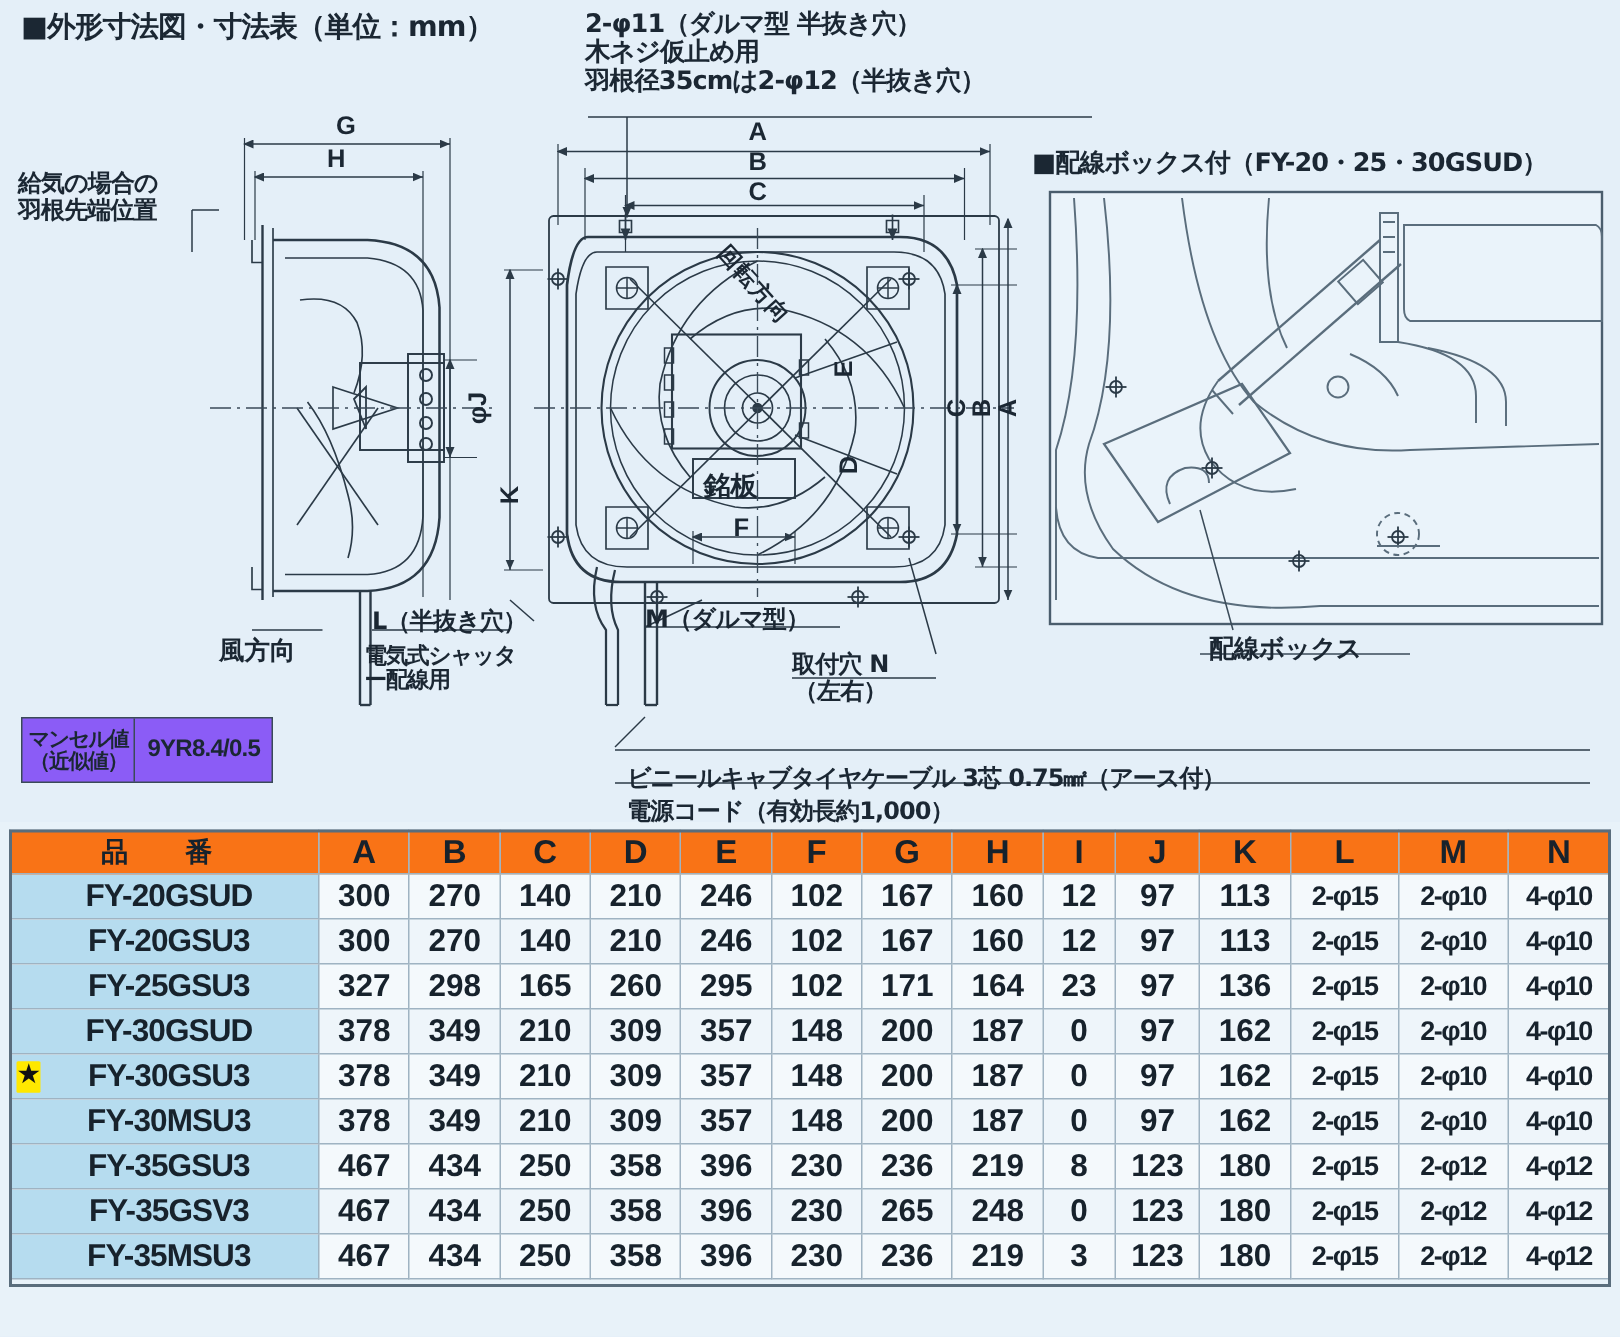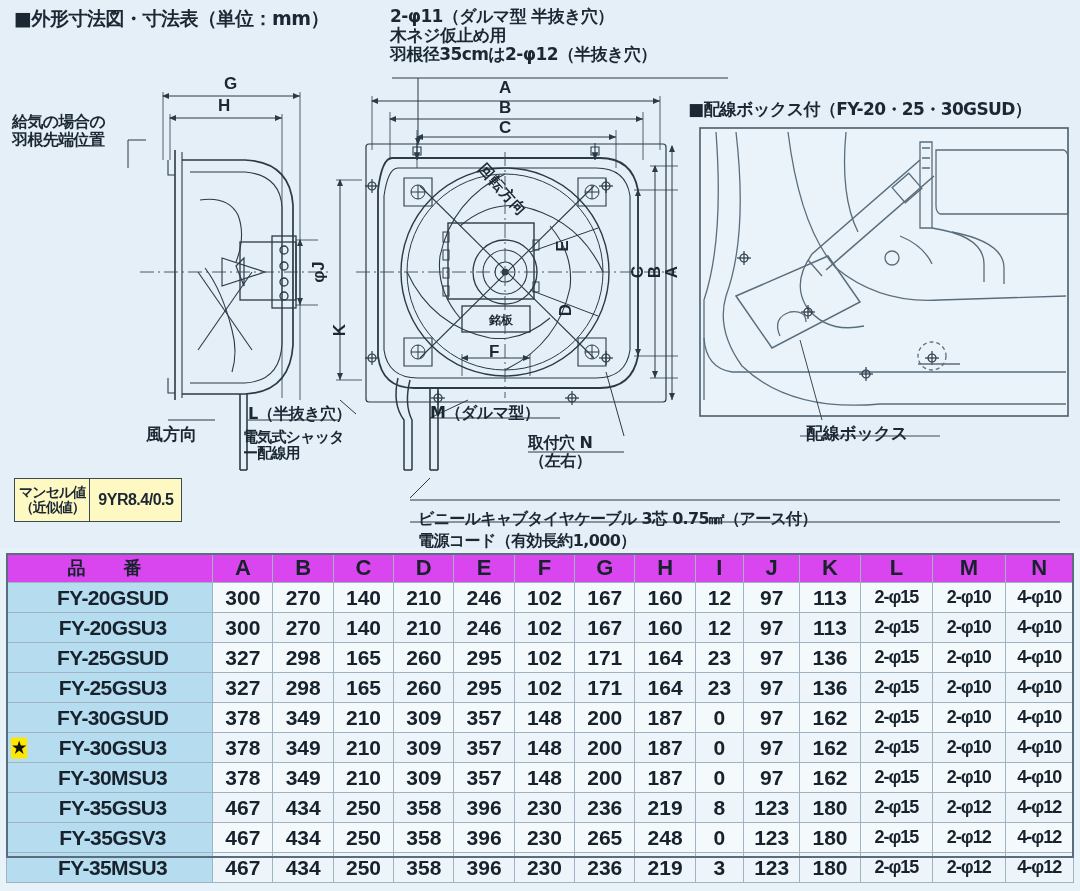--- a/index.html
+++ b/index.html
@@ -56,57 +56,57 @@
   #cord-note{ left:418px; top:487px; font-size:16px; font-weight:bold; letter-spacing:-0.6px;margin-top:45px; }
   #cable-note{ left:418px; top:510px; font-size:16px; font-weight:bold; letter-spacing:-0.7px; }
 
   
   #wiring-title{ left:688px; top:100px; font-size:17px; font-weight:bold; letter-spacing:-0.6px;}
   #wiring-label{ left:806px; top:424px; font-size:17px; font-weight:bold; letter-spacing:-0.3px;}
 
   
   #munsell-box{
     position:absolute; left:14px; top:478px; height:44px;
-    border:1.6px solid #3a4a58; background:#fef9c3; display:flex; align-items:stretch;
+    border:1.6px solid #3a4a58; background:#8b5cf6; display:flex; align-items:stretch;
   }
   #munsell-box .lab{
     display:flex; flex-direction:column; justify-content:center; align-items:center;
     padding:0 4px; border-right:1.6px solid #3a4a58;
     font-size:14px; font-weight:bold; line-height:1.05; letter-spacing:-1px;
   }
   #munsell-box .val{
     display:flex; align-items:center; padding:0 8px;
     font-size:16px; font-weight:bold; letter-spacing:-0.5px;
   }
 
   
   .dim{ position:absolute; font-size:17px; font-weight:bold; font-family:"Liberation Sans",sans-serif; }
   .dim.rot{ transform:rotate(-90deg); transform-origin:center center; }
 
   .rotdir{ position:absolute; font-size:15px; font-weight:bold; letter-spacing:1px;
            transform:rotate(48deg); transform-origin:left top; }
-  .plate{ position:absolute; font-size:12px; font-weight:bold; letter-spacing:0px;margin-left:20px; }
+  .plate{ position:absolute; font-size:18px; font-weight:bold; letter-spacing:0px; }
 
   
   #spec-table{
     position:absolute; left:6px; top:553px;
     border-collapse:collapse; width:1068px;
     font-family:"Liberation Sans",sans-serif;
   }
   #spec-table th, #spec-table td{
     border:1px solid #9fb3c2;
     text-align:center;
     font-weight:bold;
     padding:0;
     height:30px;
     font-size:21px;
     color:#17222c;
   }
   #spec-table thead th{
-    background:#d946ef; height:29px; font-size:22px;
+    background:#f97316; height:29px; font-size:22px;
   }
   #spec-table thead th.model-head{ font-size:18px; letter-spacing:10px; }
   #spec-table td.model{
     background:#b6dcef; font-size:21px; letter-spacing:-0.6px; 
     position:relative; padding-left:6px;
   }
   #spec-table td.val{ background:#f4f9fc; }
   #spec-table td.small{ font-size:18px; letter-spacing:-1px; }
   #spec-table tbody tr:nth-child(even) td.val{ background:#eef5fa; }
   .star{
@@ -455,37 +455,20 @@
         <td class="val">167</td>
         <td class="val">160</td>
         <td class="val">12</td>
         <td class="val">97</td>
         <td class="val">113</td>
         <td class="val small">2-φ15</td>
         <td class="val small">2-φ10</td>
         <td class="val small">4-φ10</td>
       </tr>
       <tr>
-        <td class="model"><span>FY-25GSUD</span></td>
-        <td class="val">327</td>
-        <td class="val">298</td>
-        <td class="val">165</td>
-        <td class="val">260</td>
-        <td class="val">295</td>
-        <td class="val">102</td>
-        <td class="val">171</td>
-        <td class="val">164</td>
-        <td class="val">23</td>
-        <td class="val">97</td>
-        <td class="val">136</td>
-        <td class="val small">2-φ15</td>
-        <td class="val small">2-φ10</td>
-        <td class="val small">4-φ10</td>
-      </tr>
-      <tr>
         <td class="model"><span>FY-25GSU3</span></td>
         <td class="val">327</td>
         <td class="val">298</td>
         <td class="val">165</td>
         <td class="val">260</td>
         <td class="val">295</td>
         <td class="val">102</td>
         <td class="val">171</td>
         <td class="val">164</td>
         <td class="val">23</td>

